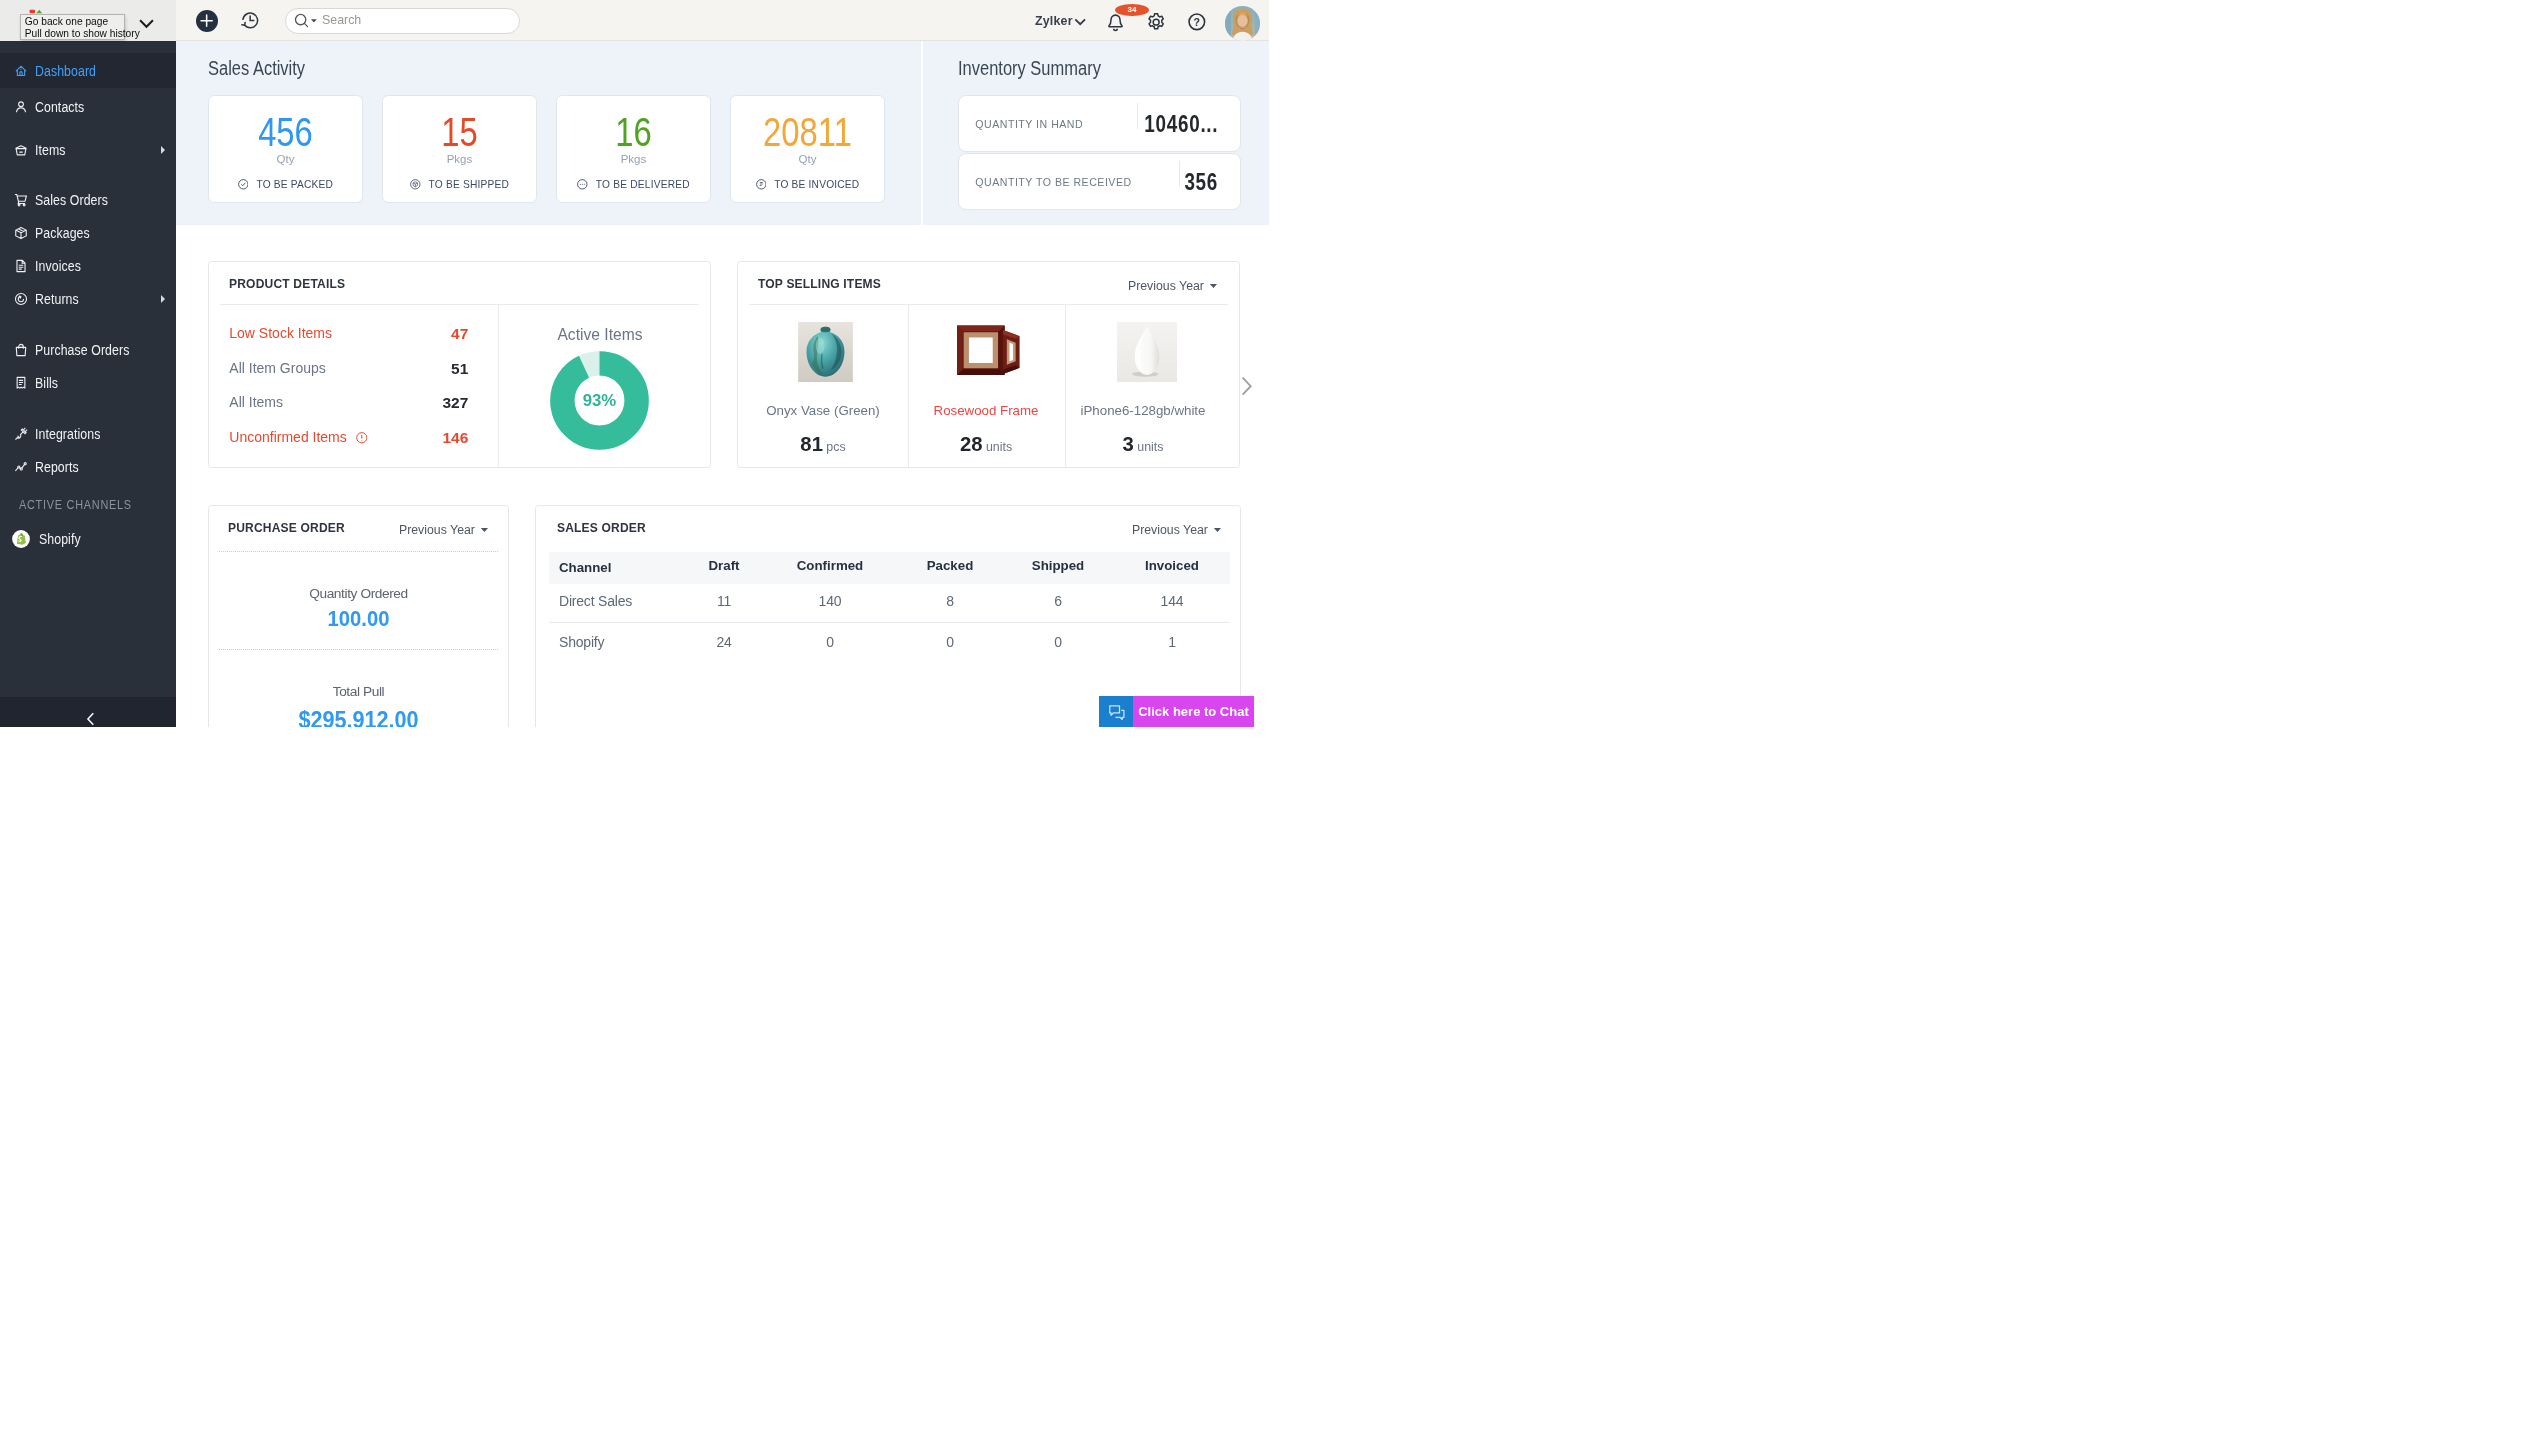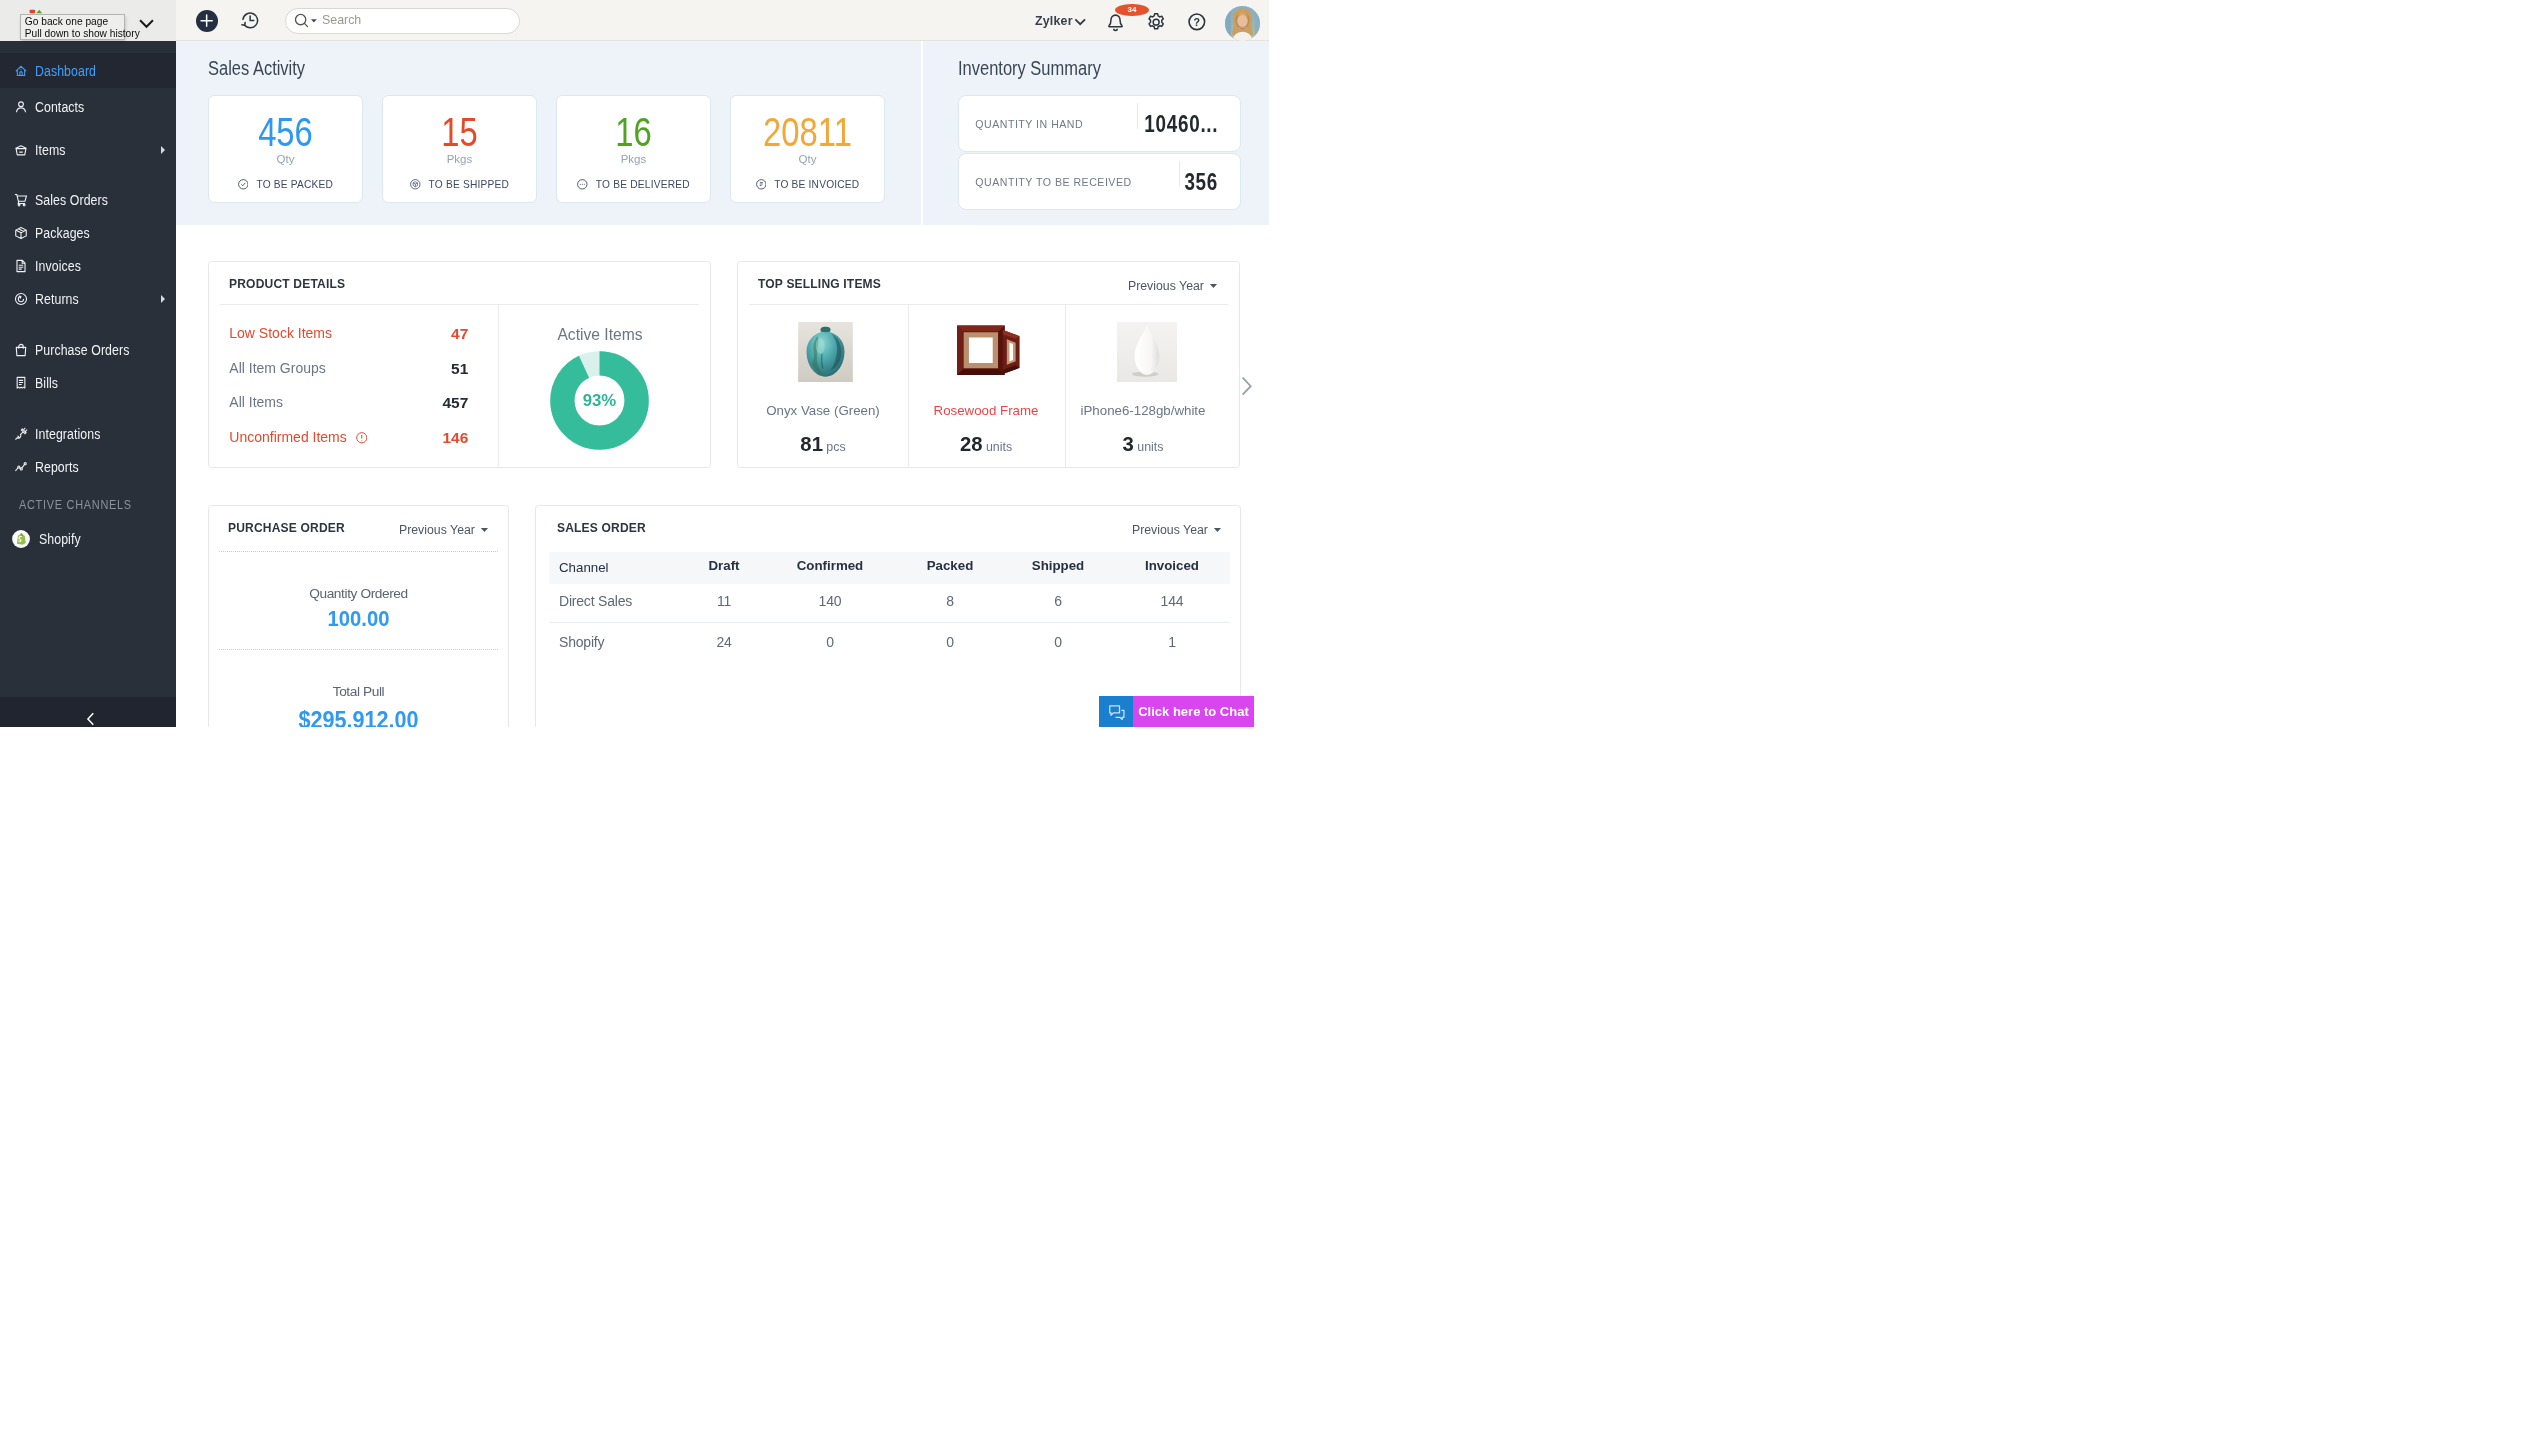--- a/index.html
+++ b/index.html
@@ -289,21 +289,21 @@
   <div class="inv-div" style="left:220px;"></div>
   <div class="inv-num">356</div>
 </div>
 
 <div class="card" style="left:208px;top:261px;width:503px;height:207px;">
   <div class="card-title">PRODUCT DETAILS</div>
   <div class="card-hdiv"></div>
   <div style="position:absolute;left:289px;top:42px;bottom:0;width:0.9px;background:#ebebeb;"></div>
   <div class="pd-row" style="top:63px;color:#e5492e;">Low Stock Items<span class="pd-num" style="color:#e5492e;">47</span></div>
   <div class="pd-row" style="top:98px;color:#6a7686;">All Item Groups<span class="pd-num" style="color:#262b33;">51</span></div>
-  <div class="pd-row" style="top:132px;color:#6a7686;">All Items<span class="pd-num" style="color:#262b33;">457</span></div>
+  <div class="pd-row" style="top:132px;color:#6a7686;">All Items<span class="pd-num" style="color:#262b33;">327</span></div>
   <div class="pd-row" style="top:167px;color:#e5492e;">Unconfirmed Items
     <svg style="vertical-align:-1.8px;margin-left:5.3px" width="11.5" height="11.5" viewBox="0 0 14 14" fill="none">
         <circle cx="7" cy="7" r="6.2" stroke="#e5492e" stroke-width="1.2"></circle>
         <path d="M7 3.8v4M7 9.6v.8" stroke="#e5492e" stroke-width="1.3"></path>
       </svg>
     <span class="pd-num" style="color:#e5492e;">146</span></div>
   <div style="position:absolute;left:391px;top:63px;font-size:17px;color:#6a7686;white-space:nowrap;transform:translateX(-50%) scaleX(0.92);">Active Items</div>
   <svg style="position:absolute;left:341px;top:89px;" width="99" height="99" viewBox="0 0 112 112">
     <circle cx="56" cy="56" r="42" fill="none" stroke="#d9f1ea" stroke-width="27.5"></circle>
     <circle cx="56" cy="56" r="42" fill="none" stroke="#35bd9b" stroke-width="27.5" stroke-dasharray="245.4 18.5" transform="rotate(-90 56 56)"></circle>
@@ -390,21 +390,21 @@
   <div style="position:absolute;left:0;top:100px;width:100%;text-align:center;font-size:22px;font-weight:bold;color:#2f99f3;transform:scaleX(0.92);">100.00</div>
   <div class="dotdiv" style="left:10.2px;right:10.2px;top:143px;"></div>
   <div style="position:absolute;left:0;top:178px;width:100%;text-align:center;font-size:13.7px;color:#5a6472;letter-spacing:-0.4px;">Total Pull</div>
   <div style="position:absolute;left:0;top:200px;width:100%;text-align:center;font-size:24px;font-weight:bold;color:#2f99f3;transform:scaleX(0.9);">$295,912.00</div>
 </div>
 
 <div class="card" style="left:535px;top:505px;width:706px;height:230px;">
   <div class="card-title" style="left:21px;">SALES ORDER</div>
   <div class="prev-year" style="right:18.6px;">Previous Year</div>
   <div style="position:absolute;left:13px;top:46px;width:681px;height:32px;background:#f5f7f9;"></div>
-  <div style="position:absolute;left:23px;top:54px;font-size:13.3px;font-weight:normal;color:#273142;">Channel</div>
+  <div style="position:absolute;left:23px;top:54px;font-size:13.3px;font-weight:bold;color:#273142;">Channel</div>
   <div class="so-col" style="left:188px;top:52px;font-size:13.3px;font-weight:bold;color:#273142;">Draft</div>
   <div class="so-col" style="left:294px;top:52px;font-size:13.3px;font-weight:bold;color:#273142;">Confirmed</div>
   <div class="so-col" style="left:414px;top:52px;font-size:13.3px;font-weight:bold;color:#273142;">Packed</div>
   <div class="so-col" style="left:522px;top:52px;font-size:13.3px;font-weight:bold;color:#273142;">Shipped</div>
   <div class="so-col" style="left:636px;top:52px;font-size:13.3px;font-weight:bold;color:#273142;">Invoiced</div>
   <div style="position:absolute;left:23px;top:87px;font-size:14px;color:#5d6977;letter-spacing:-0.2px;">Direct Sales</div>
   <div class="so-col" style="left:188px;top:87px;font-size:14px;color:#5d6977;letter-spacing:-0.2px;">11</div>
   <div class="so-col" style="left:294px;top:87px;font-size:14px;color:#5d6977;letter-spacing:-0.2px;">140</div>
   <div class="so-col" style="left:414px;top:87px;font-size:14px;color:#5d6977;letter-spacing:-0.2px;">8</div>
   <div class="so-col" style="left:522px;top:87px;font-size:14px;color:#5d6977;letter-spacing:-0.2px;">6</div>

